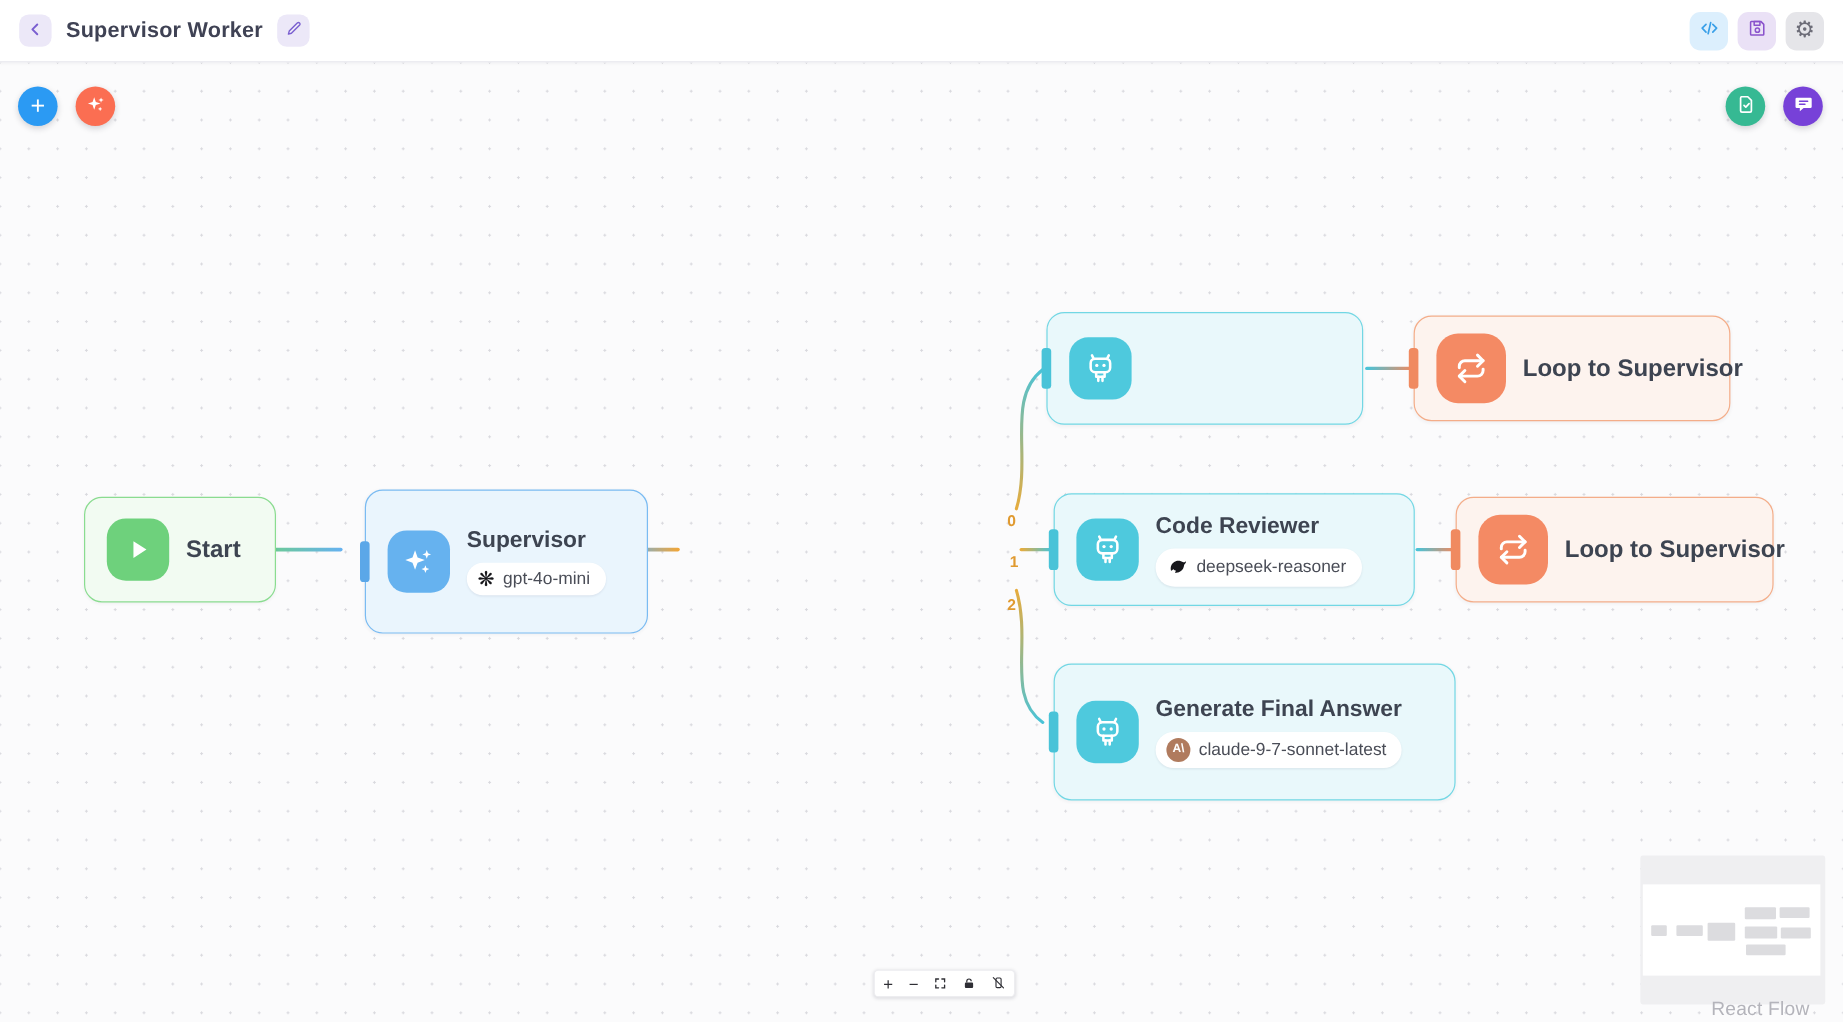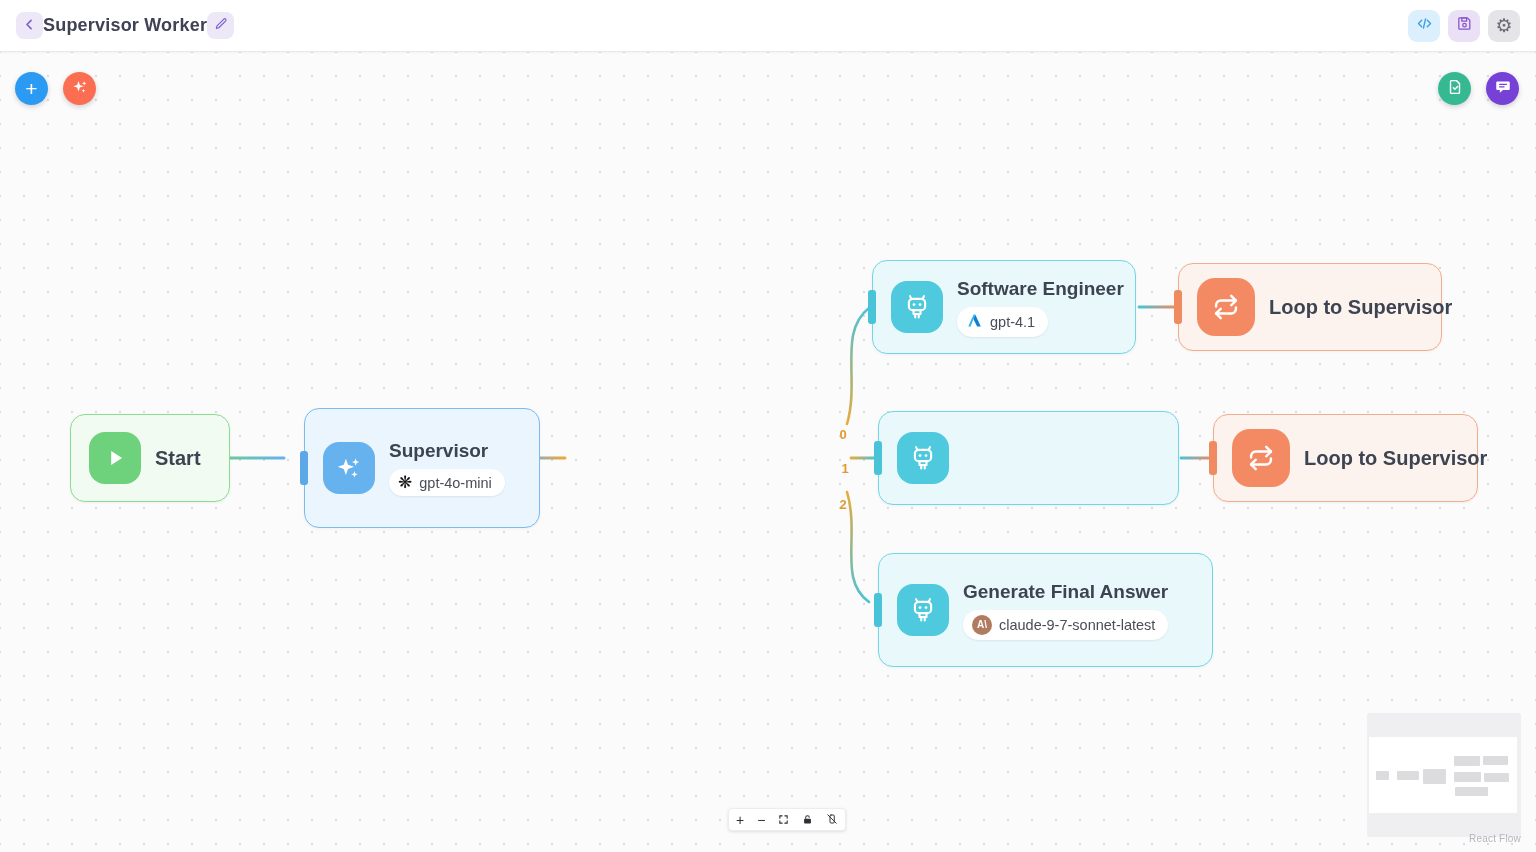--- a/index.html
+++ b/index.html
@@ -4,21 +4,21 @@
 <style>
   * { margin:0; padding:0; box-sizing:border-box; }
   html,body { width:1536px; height:852px; overflow:hidden; font-family:"Liberation Sans", sans-serif; background:#fafafa; }
 
   
   .header {
     position:relative; height:52px; background:#ffffff;
     border-bottom:1px solid #e8e8ee; box-shadow:0 1px 2px rgba(30,30,50,.04);
     display:flex; align-items:center; padding:0 16px; z-index:10;
   }
-  .hdr-left { display:flex; align-items:center; }
+  .hdr-left { display:flex; align-items:center; gap:12px; }
   .sq-btn {
     width:27px; height:27px; border-radius:8px; display:flex; align-items:center; justify-content:center;
     cursor:pointer; border:none;
   }
   .purple-soft { background:#ece8f8; }
   .page-title { font-size:18px; font-weight:700; color:#3f4254; letter-spacing:.2px; }
   .hdr-right { margin-left:auto; display:flex; align-items:center; gap:8px; }
   .hdr-action {
     width:32px; height:32px; border-radius:9px; display:flex; align-items:center; justify-content:center; cursor:pointer;
   }
@@ -106,22 +106,22 @@
   .ctrl { display:flex; align-items:center; justify-content:center; cursor:pointer; color:#2f2f35; font-size:14px; line-height:1; }
 
   
   .minimap {
     position:absolute; left:1367px; top:661px; width:154px; height:124px; z-index:6;
     background:#efeff1; border-radius:2px; cursor:pointer;
   }
   .mm-viewport { position:absolute; left:2px; top:24px; width:148px; height:76px; background:#ffffff; }
   .mm-node { position:absolute; background:#dcdcdf; border-radius:1px; }
   .attribution {
-    position:absolute; right:15px; top:781px; z-index:6;
-    font-size:10px; color:#b4b4bb; letter-spacing:.2px;
+    position:absolute; right:28px; top:781px; z-index:6;
+    font-size:16px; color:#b4b4bb; letter-spacing:.2px;
   }
 </style>
 </head>
 <body>
 
 <div class="header">
   <div class="hdr-left">
     <button class="sq-btn purple-soft">
       <span>
         <svg width="15" height="15" viewBox="0 0 24 24" fill="none" stroke="#7a5fd0" stroke-width="2.6" stroke-linecap="round" stroke-linejoin="round">
@@ -271,32 +271,20 @@
     <div class="node-icon icon-teal">
       <svg width="30" height="30" viewBox="0 0 24 24" fill="none" stroke="#fff" stroke-width="1.7" stroke-linecap="round" stroke-linejoin="round">
         <rect x="5.5" y="5.5" width="13" height="9" rx="3"></rect>
         <circle cx="9.6" cy="10" r="1.1" fill="#fff" stroke="none"></circle>
           <circle cx="14.4" cy="10" r="1.1" fill="#fff" stroke="none"></circle>
         <path d="M7.5 5.5 6.4 3.3M16.5 5.5 17.6 3.3"></path>
         <path d="M9.2 14.5v3.1M14.8 14.5v3.1M9.2 17.6h5.6"></path>
         <path d="M10.6 17.6v2.7M13.4 17.6v2.7"></path>
       </svg>
     </div>
-    <div class="node-col">
-      <span class="node-title">Software Engineer</span>
-      <div class="model-pill">
-        <span>
-          <svg width="17" height="17" viewBox="0 0 24 24">
-              <path d="M13.1 3.5 L20.8 20.5 H15.7 L10.3 9.6 Z" fill="#0f7fd4"></path>
-              <path d="M10.7 3.5 h2.4 L6.5 20.5 H3.2 Z" fill="#35b4ee"></path>
-            </svg>
-        </span>
-        <span>gpt-4.1</span>
-      </div>
-    </div>
   </div>
 
   <div class="node node-loop" style="left:1178px; top:211px; width:264px; height:88px;">
     <span class="handle h-coral"></span>
     <div class="node-icon icon-coral">
       <svg width="28" height="28" viewBox="0 0 24 24" fill="none" stroke="#fff" stroke-width="2.1" stroke-linecap="round" stroke-linejoin="round">
         <polyline points="16.5 2.5 20.5 6.5 16.5 10.5"></polyline>
           <path d="M3.5 11.5v-1a4 4 0 0 1 4-4h13"></path>
         <polyline points="7.5 21.5 3.5 17.5 7.5 13.5"></polyline>
           <path d="M20.5 12.5v1a4 4 0 0 1-4 4h-13"></path>
@@ -310,20 +298,31 @@
     <div class="node-icon icon-teal">
       <svg width="30" height="30" viewBox="0 0 24 24" fill="none" stroke="#fff" stroke-width="1.7" stroke-linecap="round" stroke-linejoin="round">
         <rect x="5.5" y="5.5" width="13" height="9" rx="3"></rect>
         <circle cx="9.6" cy="10" r="1.1" fill="#fff" stroke="none"></circle>
           <circle cx="14.4" cy="10" r="1.1" fill="#fff" stroke="none"></circle>
         <path d="M7.5 5.5 6.4 3.3M16.5 5.5 17.6 3.3"></path>
         <path d="M9.2 14.5v3.1M14.8 14.5v3.1M9.2 17.6h5.6"></path>
         <path d="M10.6 17.6v2.7M13.4 17.6v2.7"></path>
       </svg>
     </div>
+    <div class="node-col">
+      <span class="node-title">Code Reviewer</span>
+      <div class="model-pill">
+        <span>
+          <svg width="18" height="18" viewBox="0 0 24 24">
+              <path d="M22 7.2c-.8 1-1.9 1.6-3.2 1.4-.9-.1-1.7-.6-2.6-.9-2.9-1-5.8-.6-8.2 1.3-1.9 1.5-3 3.5-3.2 5.9-.1.9 0 1.8.2 2.6.1.5.6.7 1 .4.5-.3.9-.8 1.3-1.2.3-.3.5-.3.8 0 .6.6 1.3 1 2.1 1.3.4.1.4.3.2.6-.2.3-.5.6-.7.9-.3.4-.1.8.4.8 2.4.2 4.6-.4 6.4-2 1.8-1.6 2.8-3.6 3.1-6 .1-.5.2-.9.6-1.3.7-.7 1.3-1.5 1.6-2.5.2-.5 0-.9-.4-1.1-.5-.2-1-.2-1.4-.2Z" fill="#17171b"></path>
+            </svg>
+        </span>
+        <span>deepseek-reasoner</span>
+      </div>
+    </div>
   </div>
 
   <div class="node node-loop" style="left:1213px; top:362px; width:265px; height:88px;">
     <span class="handle h-coral"></span>
     <div class="node-icon icon-coral">
       <svg width="28" height="28" viewBox="0 0 24 24" fill="none" stroke="#fff" stroke-width="2.1" stroke-linecap="round" stroke-linejoin="round">
         <polyline points="16.5 2.5 20.5 6.5 16.5 10.5"></polyline>
           <path d="M3.5 11.5v-1a4 4 0 0 1 4-4h13"></path>
         <polyline points="7.5 21.5 3.5 17.5 7.5 13.5"></polyline>
           <path d="M20.5 12.5v1a4 4 0 0 1-4 4h-13"></path>

